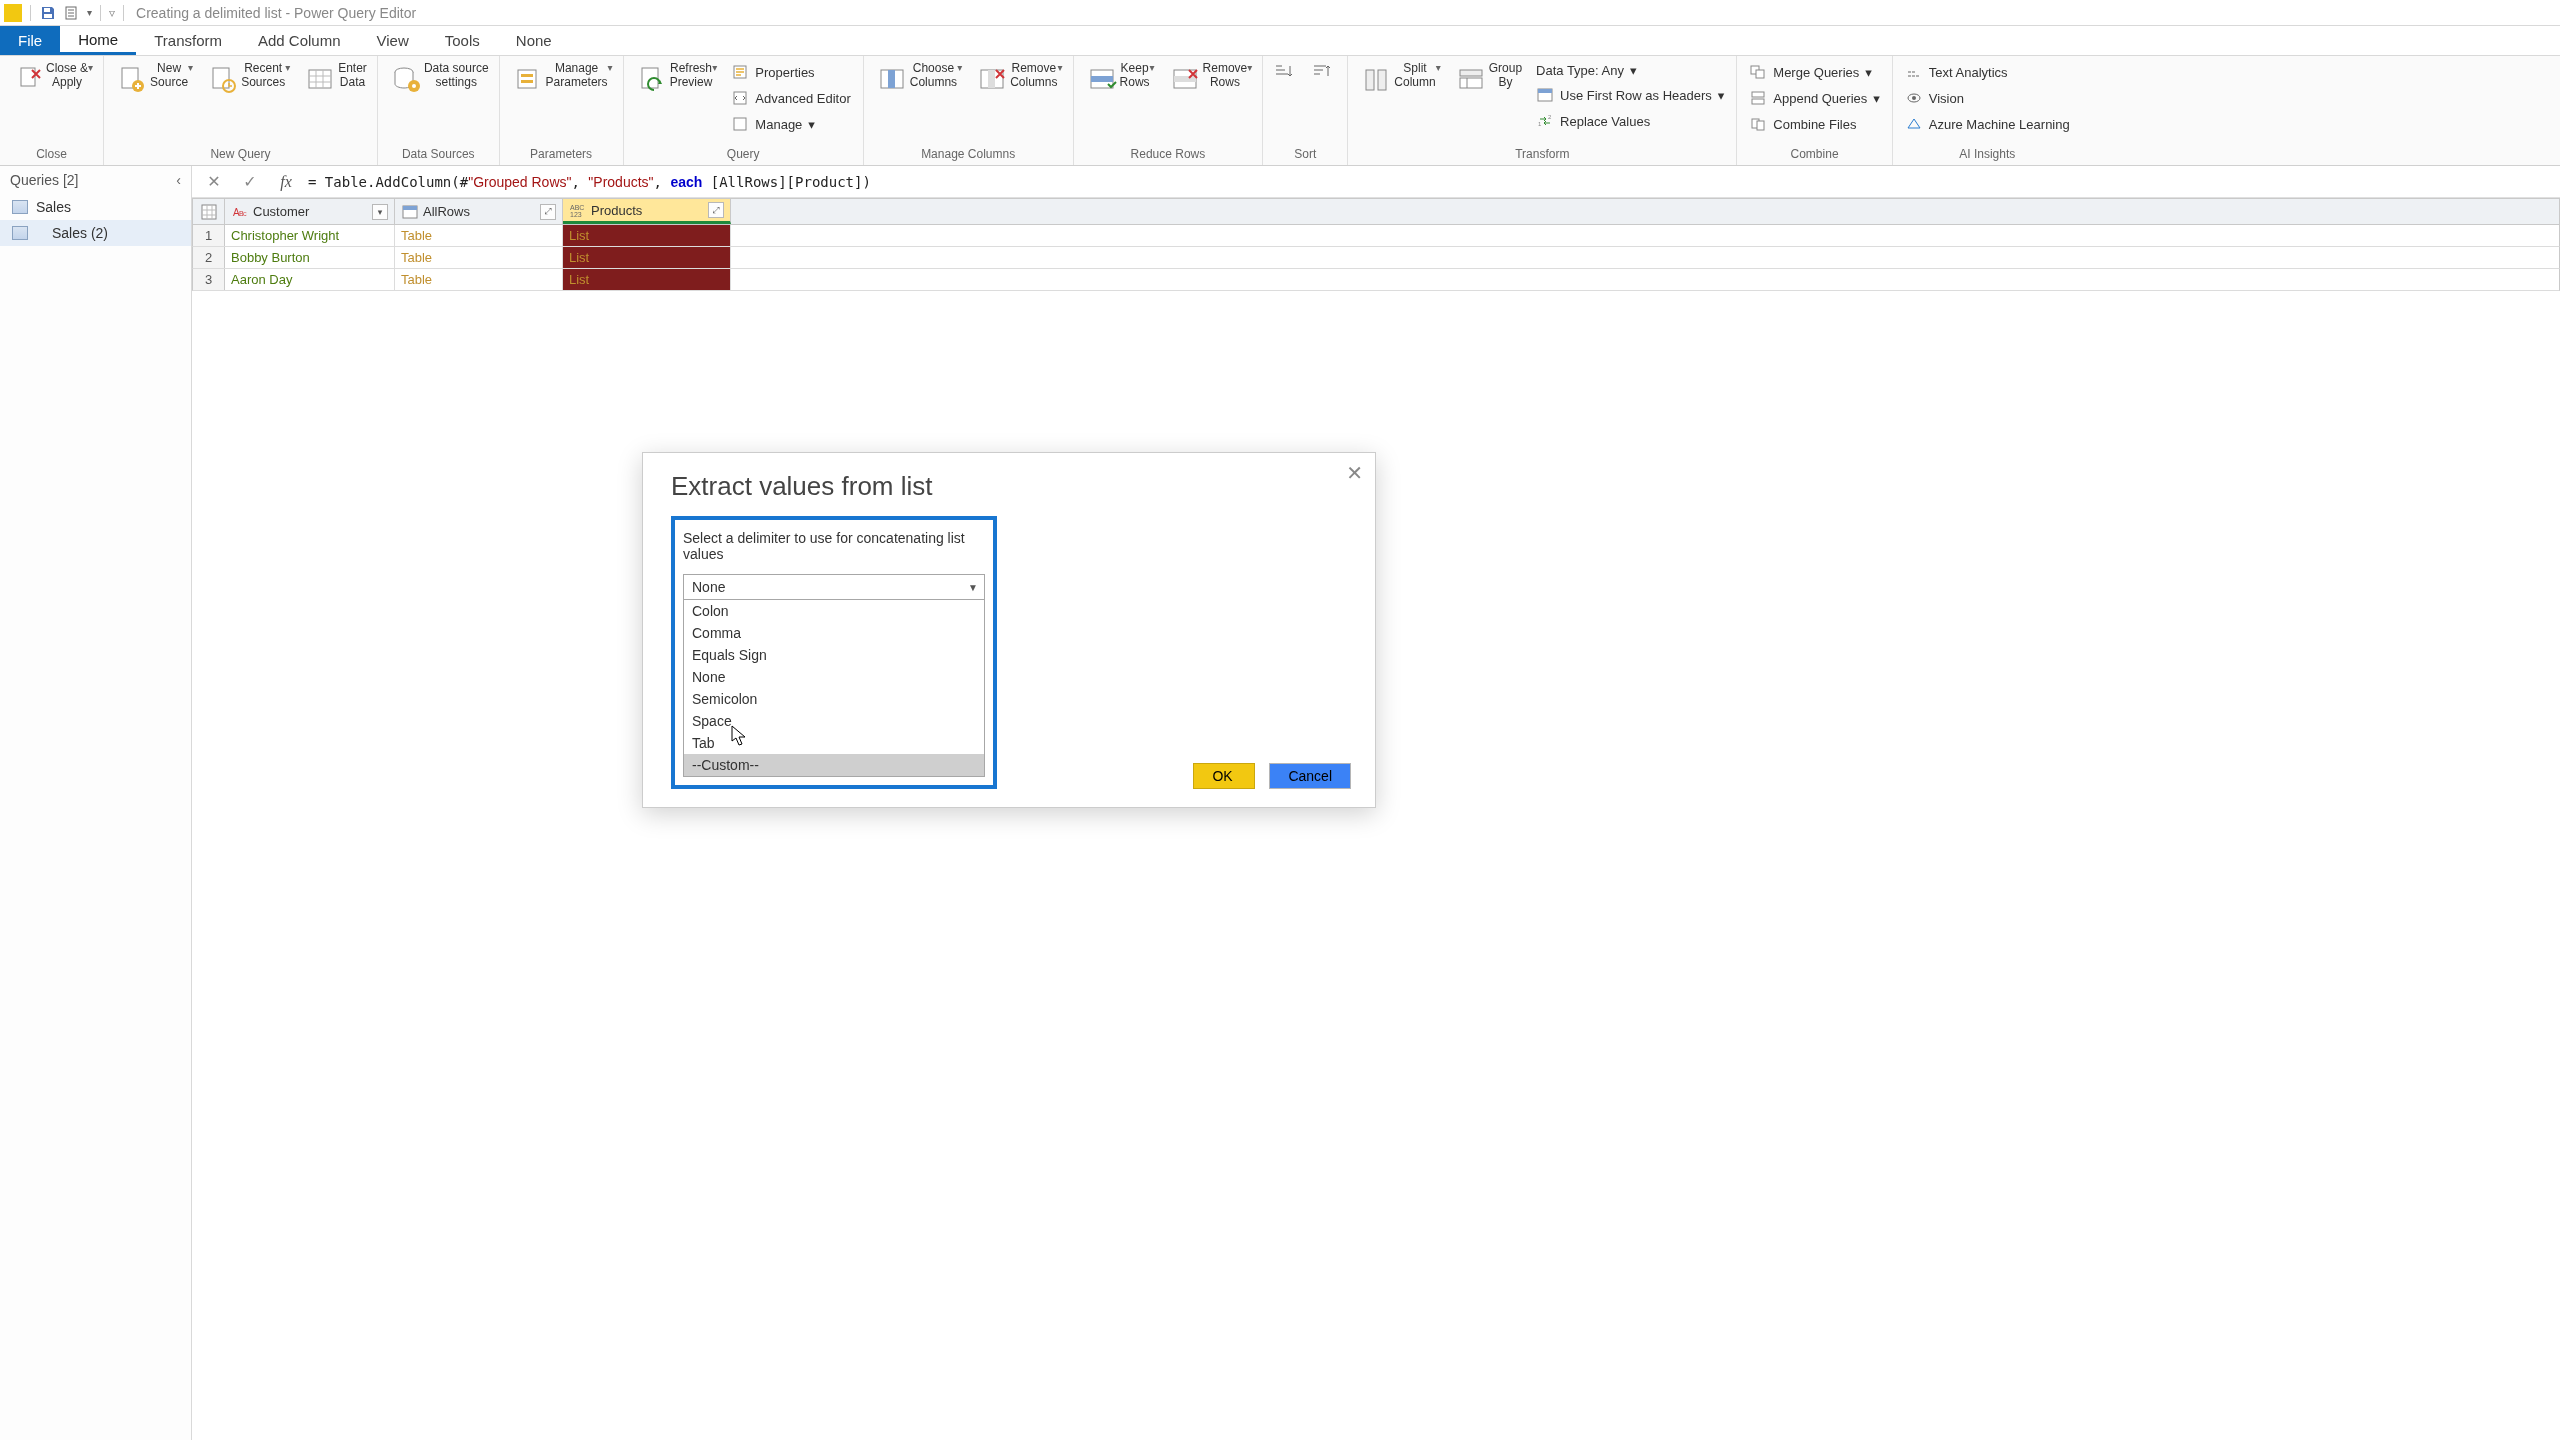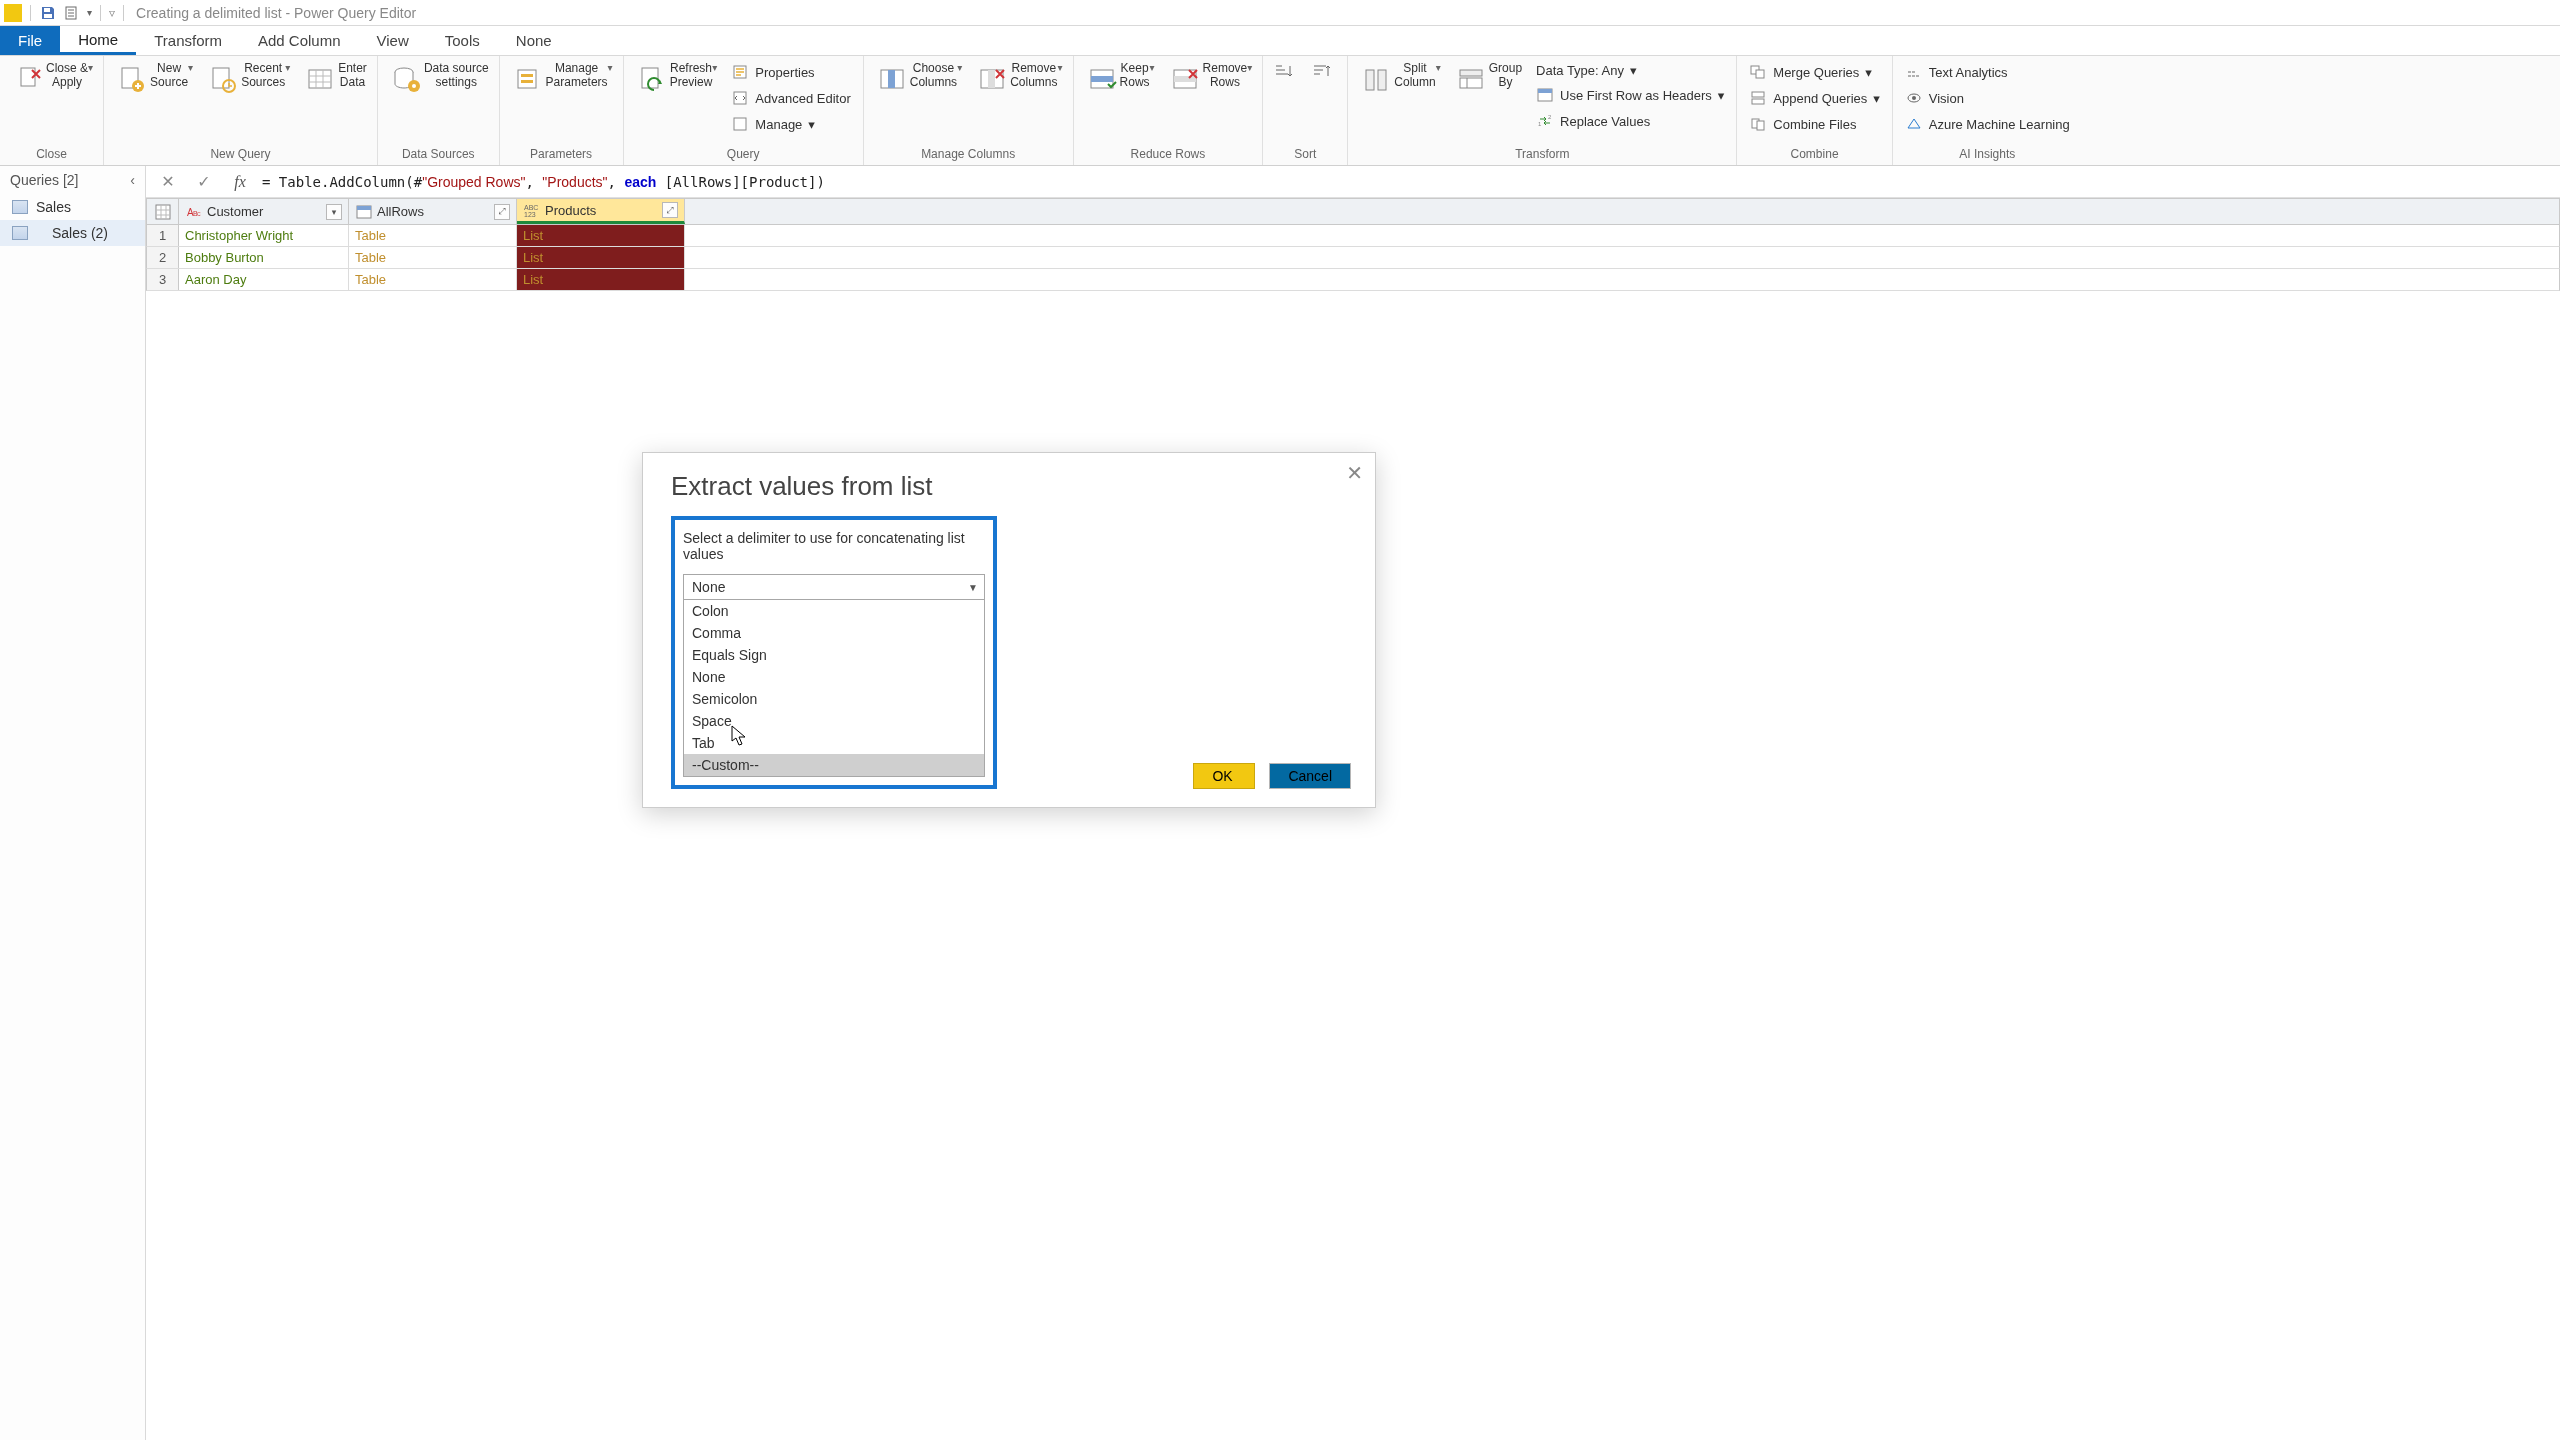--- a/index.html
+++ b/index.html
@@ -28,21 +28,21 @@
   .rbtn .ricon { width: 36px; height: 36px; display: flex; align-items: center; justify-content: center; margin-bottom: 2px; }
   .rbtn .ricon svg { width: 32px; height: 32px; }
   .rbtn .dd { font-size: 10px; color: #666; }
   .vstack { display: flex; flex-direction: column; gap: 6px; padding-top: 2px; }
   .vstack .vitem { display: flex; align-items: center; gap: 6px; font-size: 13px; color: #333; padding: 1px 6px; cursor: pointer; }
   .vstack .vitem .sicon { width: 18px; height: 18px; display: inline-flex; align-items: center; justify-content: center; }
   .vstack .vitem .sicon svg { width: 16px; height: 16px; }
 
   
   .body { position: absolute; top: 166px; left: 0; right: 0; bottom: 0; display: flex; }
-  .sidebar { width: 146px; border-right: 1px solid #d9d9d9; background: #fdfdfd; display: flex; flex-direction: column; }
+  .sidebar { width: 192px; border-right: 1px solid #d9d9d9; background: #fdfdfd; display: flex; flex-direction: column; }
   .sidebar .shdr { display: flex; align-items: center; justify-content: space-between; padding: 6px 10px; font-size: 14px; color: #555; }
   .sidebar .shdr .chev { font-size: 14px; color: #666; }
   .sidebar .qitem { display: flex; align-items: center; gap: 8px; padding: 5px 12px; font-size: 14px; color: #333; cursor: pointer; }
   .sidebar .qitem .qicon { width: 16px; height: 14px; border: 1px solid #8aa2c0; background: linear-gradient(#d9e4f2,#c3d4eb); }
   .sidebar .qitem.sel { background: #e6eef8; gap: 24px; }
 
   .main { flex: 1; display: flex; flex-direction: column; }
   .fbar { height: 32px; border-bottom: 1px solid #e0e0e0; display: flex; align-items: center; gap: 8px; padding: 0 8px; }
   .fbar .fbtn { width: 28px; height: 24px; display: flex; align-items: center; justify-content: center; color: #888; }
   .fbar .fx { font-style: italic; font-family: "Segoe UI", serif; color: #555; }
@@ -73,21 +73,21 @@
   .dialog .dclose { position: absolute; top: 8px; right: 12px; font-size: 20px; color: #888; cursor: pointer; }
   .dialog h2 { font-size: 26px; font-weight: 400; color: #444; margin-bottom: 14px; }
   .dialog .highlight { border: 4px solid #1876d1; padding: 10px 8px 8px; width: 326px; }
   .dialog .prompt { font-size: 14px; color: #333; margin-bottom: 12px; }
   .dialog .select { border: 1px solid #a7a7a7; height: 26px; display: flex; align-items: center; padding: 0 8px; font-size: 14px; color: #333; background: #fff; position: relative; }
   .dialog .select .caret { position: absolute; right: 6px; font-size: 10px; color: #555; }
   .dialog .options { border: 1px solid #a7a7a7; border-top: none; background: #fff; }
   .dialog .opt { padding: 3px 8px; font-size: 14px; color: #333; cursor: pointer; }
   .dialog .opt.hov { background: #cfcfcf; }
   .dialog .dbtns { position: absolute; right: 24px; bottom: 18px; display: flex; gap: 14px; }
-  .dialog .dbtn { min-width: 62px; padding: 4px 18px; font-size: 14px; border: 1px solid #b5b5b5; background: #0369a1; cursor: pointer; }
+  .dialog .dbtn { min-width: 62px; padding: 4px 18px; font-size: 14px; border: 1px solid #b5b5b5; background: #3b82f6; cursor: pointer; }
   .dialog .dbtn.primary { background: #f2c811; border-color: #caa70e; }
 
   .cursor { position: absolute; left: 731px; top: 725px; width: 18px; height: 22px; pointer-events: none; }
   .cursor svg { width: 18px; height: 22px; }
 </style>
 </head>
 <body>
 
 <div class="titlebar">
   <span class="logo"></span>

